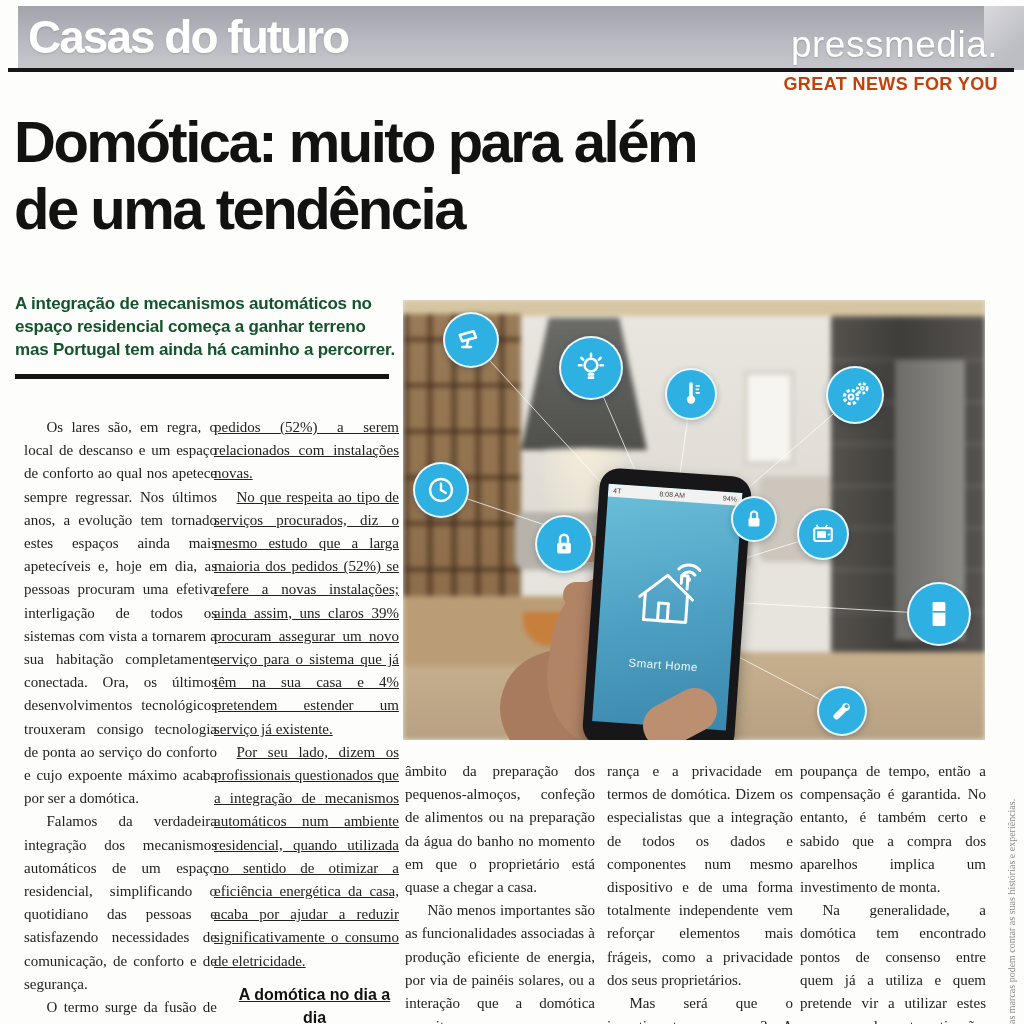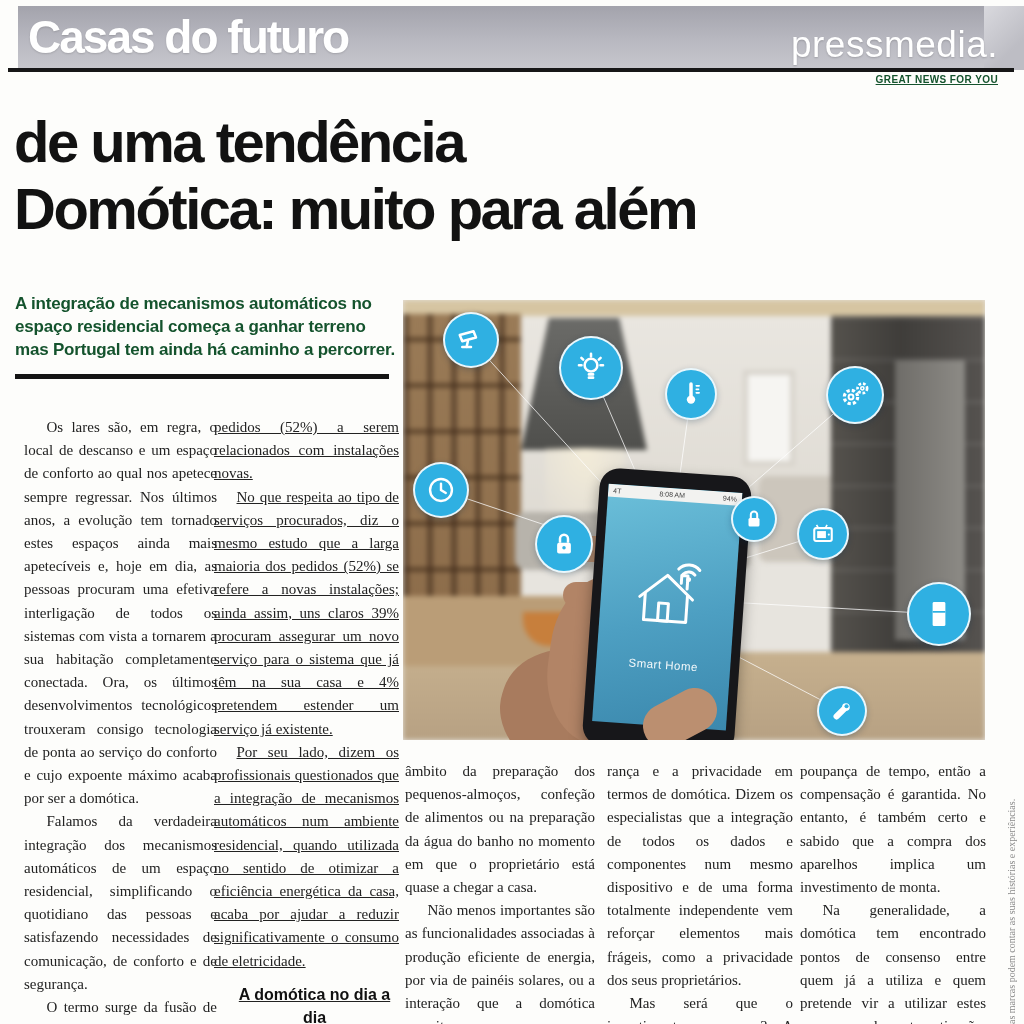--- a/index.html
+++ b/index.html
@@ -25,21 +25,21 @@
   }
   .brand {
     position:absolute; right:26px; top:24px;
     font-family:"Liberation Sans", sans-serif; font-size:37px; color:#ffffff;
     letter-spacing:0.5px; text-shadow:0 1px 2px rgba(0,0,0,.18);
   }
   .head-rule { position:absolute; left:8px; top:68px; width:1006px; height:4px; background:#171717; }
   .brand-tagline {
     position:absolute; right:26px; top:74px;
     font-family:"Liberation Sans", sans-serif; font-weight:bold;
-    font-size:10px; letter-spacing:0.4px; color:#14532d;text-decoration:underline;
+    font-size:18px; letter-spacing:0.4px; color:#c2410c;
   }
   
   .headline {
     position:absolute; left:14px; top:108px;
     font-family:"Liberation Sans", sans-serif; font-weight:bold;
     font-size:58px; line-height:67px; letter-spacing:-2.5px; color:#121212;
   }
   .lede {
     position:absolute; left:15px; top:292px; width:388px;
     font-family:"Liberation Sans", sans-serif; font-weight:bold;
@@ -148,22 +148,22 @@
 <div class="page">
 
   <div class="kicker-bar"></div>
   <div class="kicker-corner"></div>
   <div class="kicker-title">Casas do futuro</div>
   <div class="brand">pressmedia.</div>
   <div class="head-rule"></div>
   <div class="brand-tagline">GREAT NEWS FOR YOU</div>
 
   <h1 class="headline">
+    <div>Domótica: muito para além</div>
     <div>de uma tendência</div>
-    <div>Domótica: muito para além</div>
   </h1>
   <p class="lede">A integração de mecanismos automáticos no espaço residencial começa a ganhar terreno mas Portugal tem ainda há caminho a percorrer.</p>
   <div class="lede-rule"></div>
 
   <div class="col col-1">
       <p class="para">Os lares são, em regra, o local de descanso e um espaço de conforto ao qual nos apetece sempre regressar. Nos últimos anos, a evolução tem tornado estes espaços ainda mais apetecíveis e, hoje em dia, as pessoas procuram uma efetiva interligação de todos os sistemas com vista a tornarem a sua habitação completamente conectada. Ora, os últimos desenvolvimentos tecnológicos trouxeram consigo tecnologia de ponta ao serviço do conforto e cujo expoente máximo acaba por ser a domótica.</p>
       <p class="para">Falamos da verdadeira integração dos mecanismos automáticos de um espaço residencial, simplificando o quotidiano das pessoas e satisfazendo necessidades de comunicação, de conforto e de segurança.</p>
       <p class="para">O termo surge da fusão de duas palavras diferentes: “domus”, que significa “casa” em latim e “robótica”, associada a tudo o que são processos de automatização.</p>
     </div>
   <div class="col col-2">

